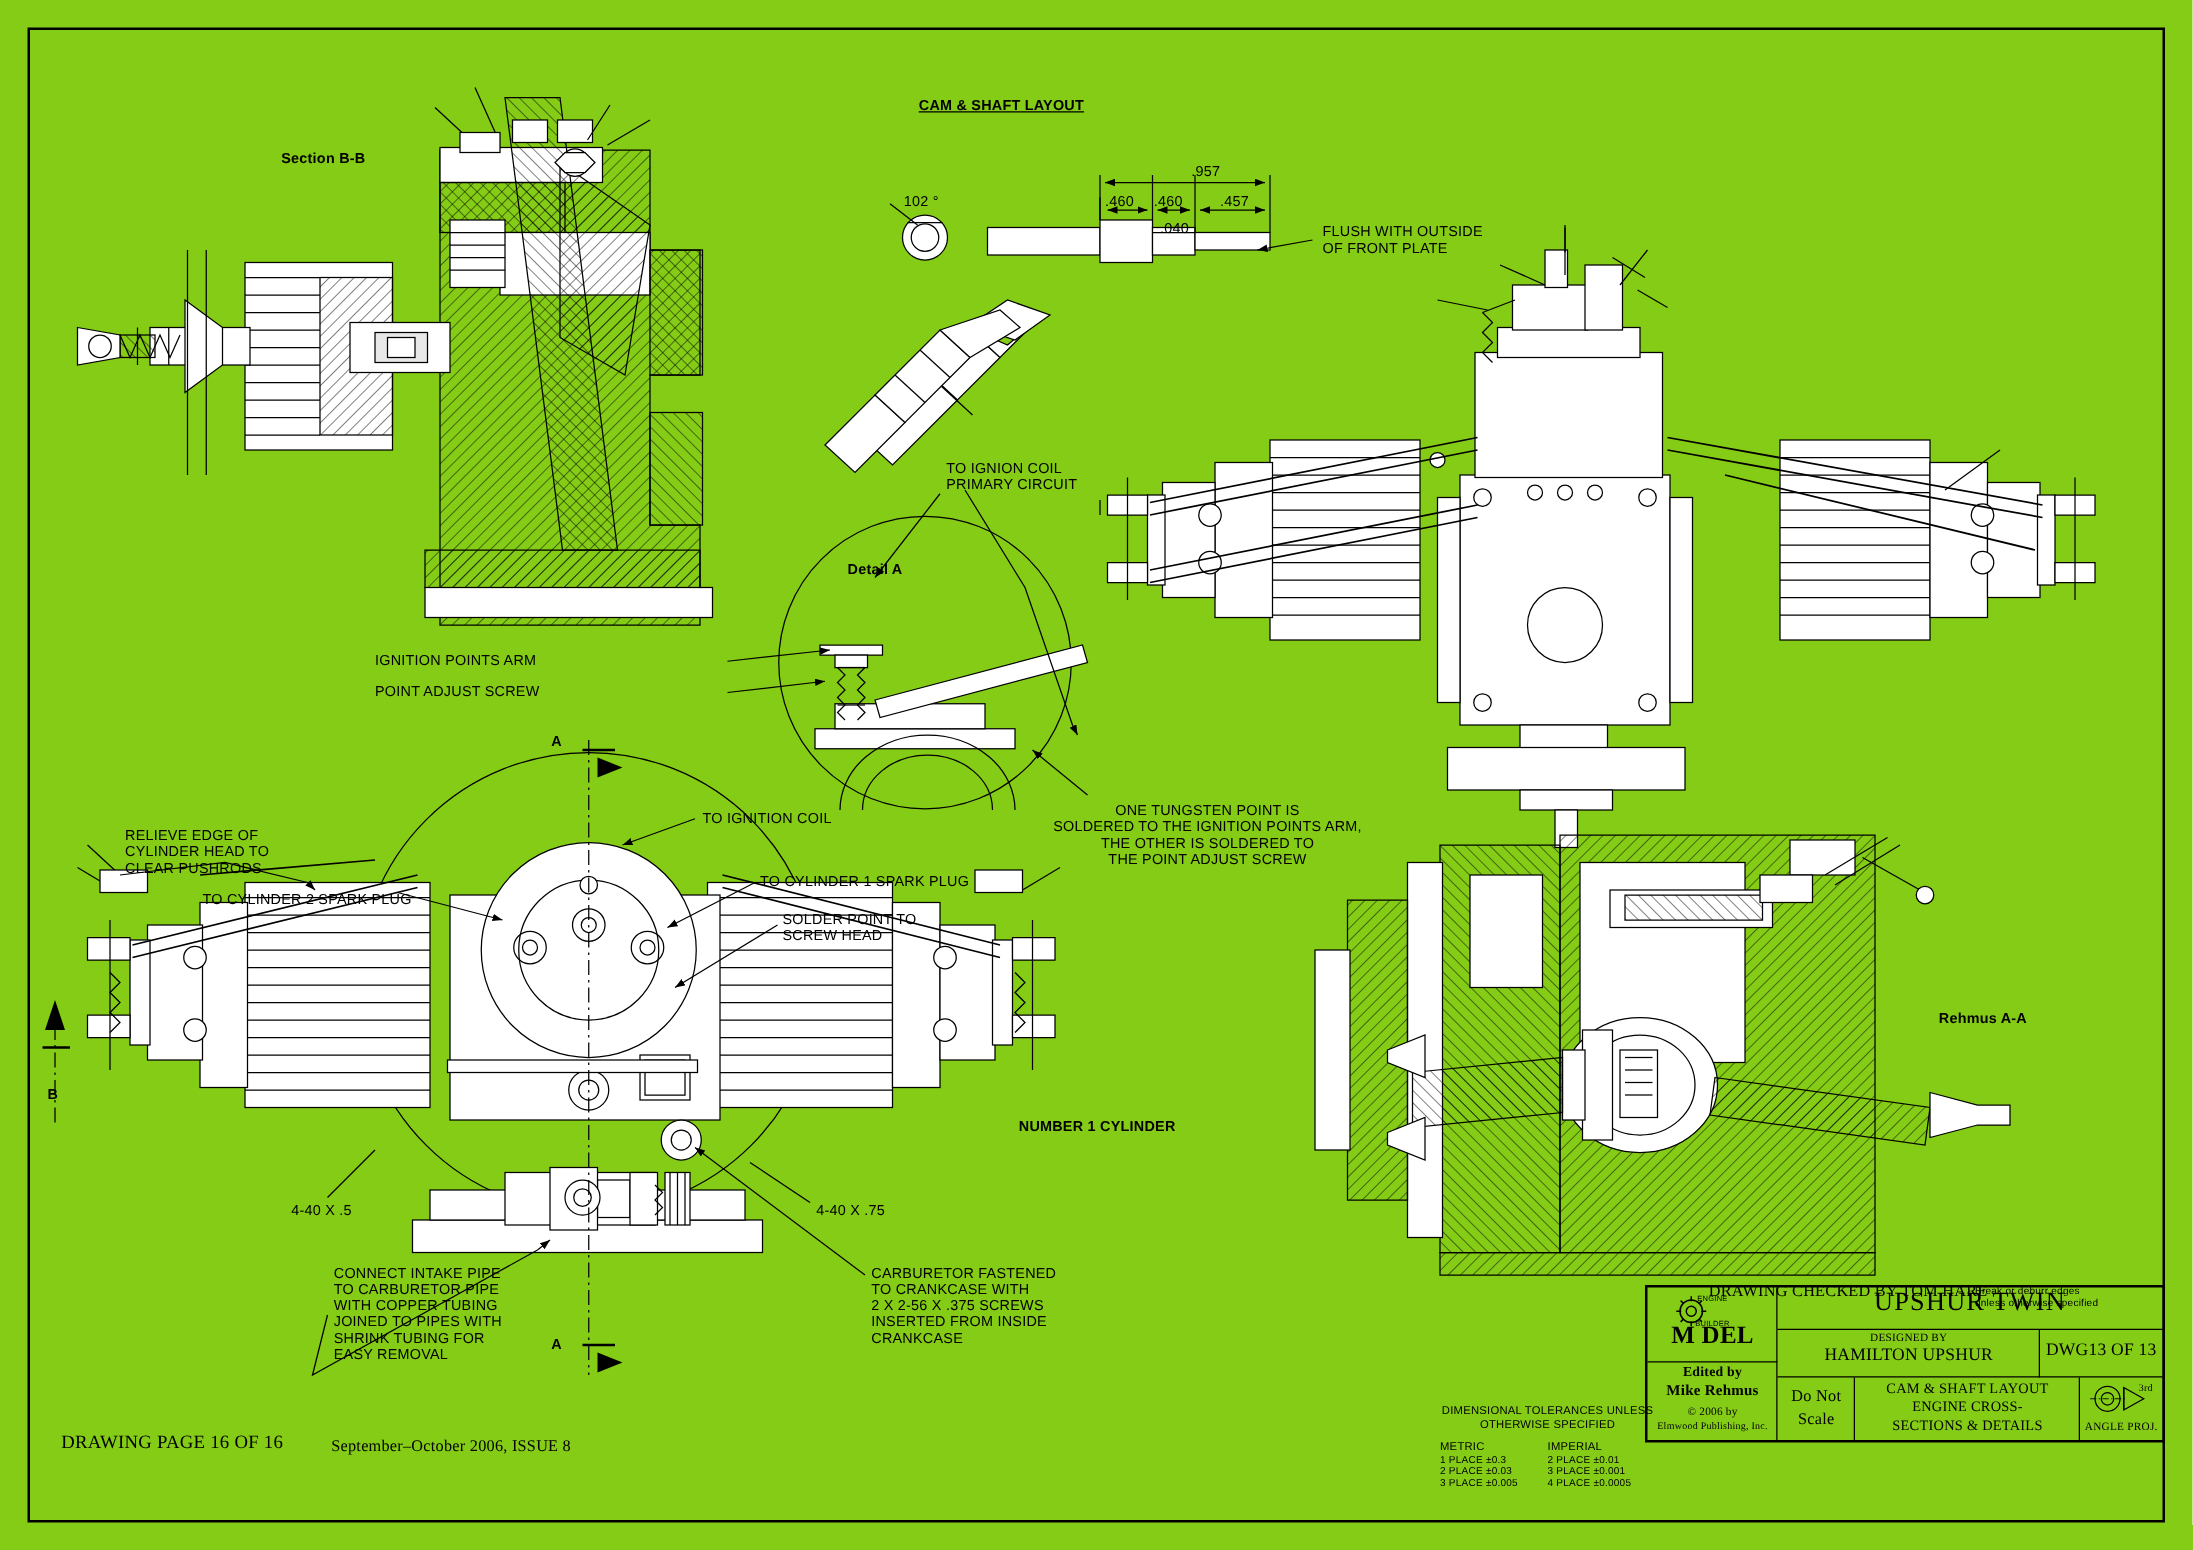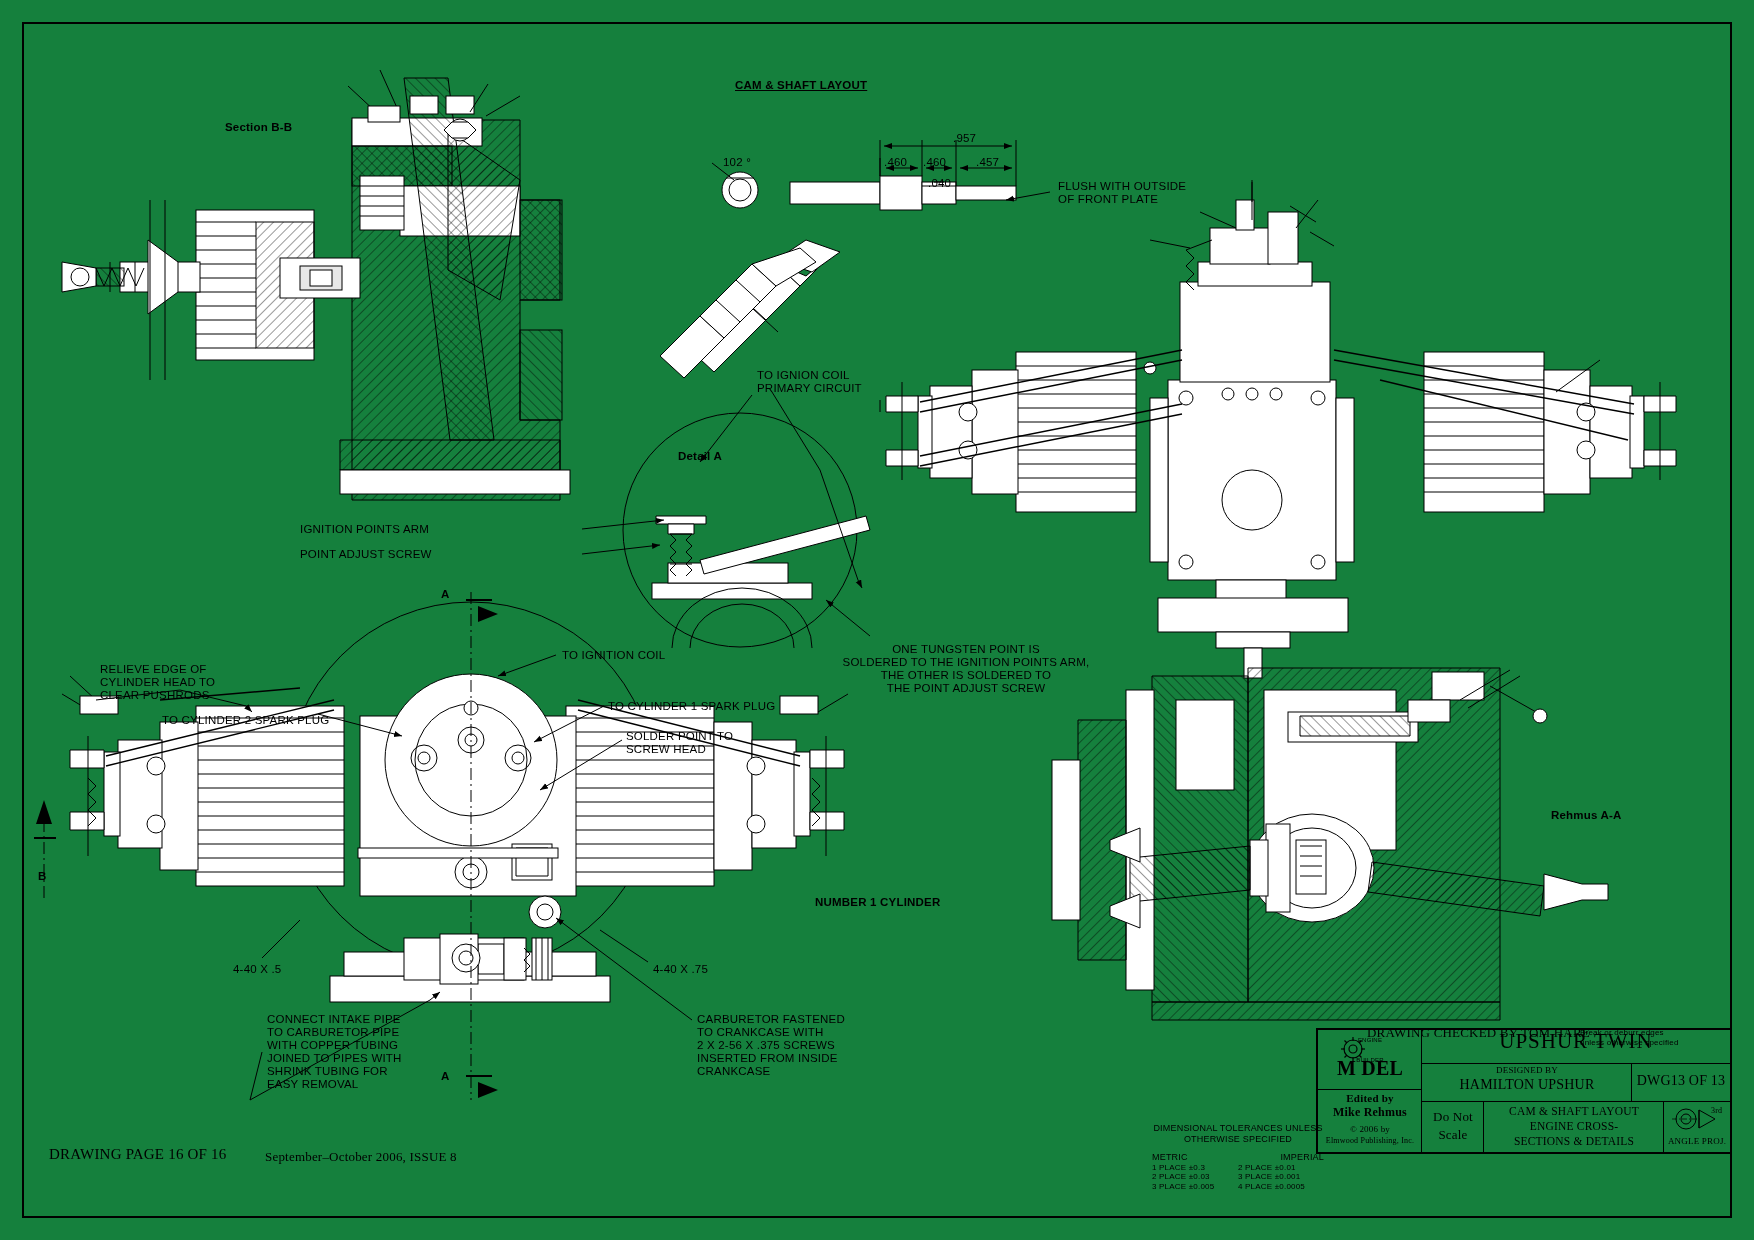--- a/index.html
+++ b/index.html
@@ -8,21 +8,21 @@
     background: #ffffff;
   }
   body {
     font-family: "Liberation Sans", sans-serif;
     color: #000;
   }
   #sheet {
     position: relative;
     width: 1754px;
     height: 1240px;
-    background: #15803d;
+    background: #84cc16;
     overflow: hidden;
   }
   #border {
     position: absolute;
     left: 22px;
     top: 22px;
     width: 1710px;
     height: 1196px;
     border: 2px solid #000;
     box-sizing: border-box;
@@ -616,21 +616,21 @@
     <div class="lbl tiny c" style="position:static;">DIMENSIONAL TOLERANCES UNLESS</div>
     <div class="lbl tiny c" style="position:static;">OTHERWISE SPECIFIED</div>
     <div style="display:flex; margin-top:8px;">
       <div style="width:86px;">
         <div class="lbl tiny" style="position:static;">METRIC</div>
         <div class="lbl tiny2" style="position:static;">1 PLACE ±0.3</div>
         <div class="lbl tiny2" style="position:static;">2 PLACE ±0.03</div>
         <div class="lbl tiny2" style="position:static;">3 PLACE ±0.005</div>
       </div>
       <div style="width:86px;">
-        <div class="lbl tiny" style="position:static;text-align:right;">IMPERIAL</div>
+        <div class="lbl tiny" style="position:static;">IMPERIAL</div>
         <div class="lbl tiny2" style="position:static;">2 PLACE ±0.01</div>
         <div class="lbl tiny2" style="position:static;">3 PLACE ±0.001</div>
         <div class="lbl tiny2" style="position:static;">4 PLACE ±0.0005</div>
       </div>
     </div>
   </div>
 
   <div id="titleblock">
 
     <div id="logo-box">

